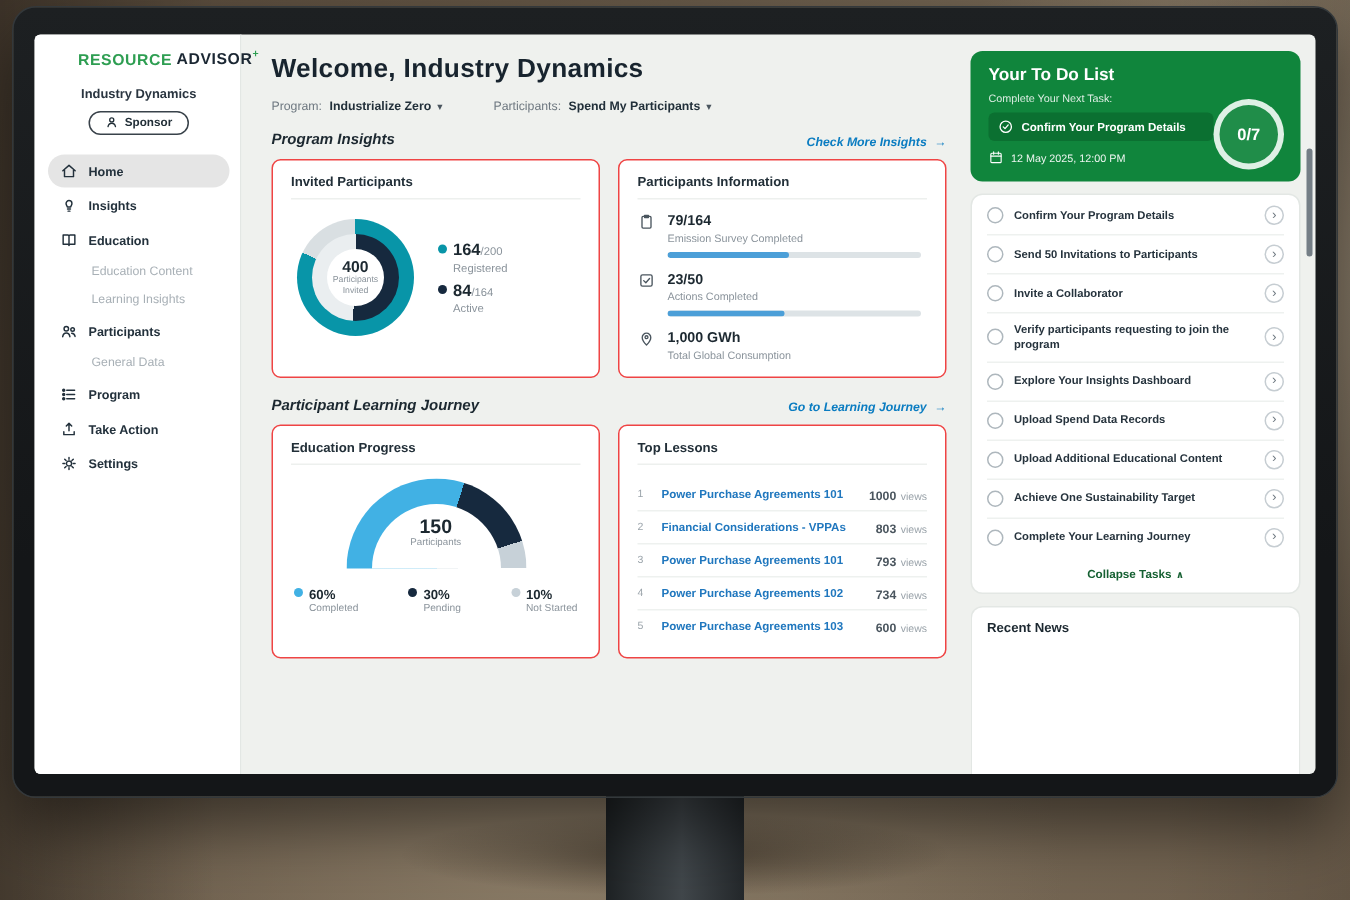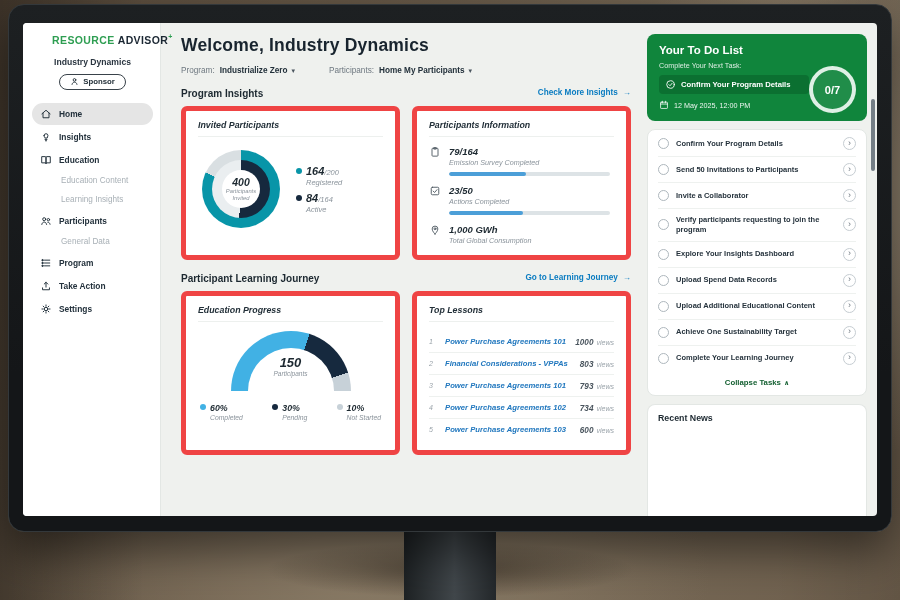--- a/index.html
+++ b/index.html
@@ -44,25 +44,25 @@
   .mi.sub { padding:4.5px 8px 4.5px 29px; color:#A8B0B6; font-weight:500; font-size:8.2px; }
   .ic { width:12px; height:12px; flex-shrink:0; }
 
   
   .main { flex:1; padding:12px 14px 0 20px; min-width:0; }
   .welcome { font-size:17.5px; font-weight:bold; color:#18242E; letter-spacing:.2px; }
   .filters { display:flex; gap:34px; margin-top:10px; font-size:8.2px; color:#6E7880; align-items:center; }
   .filter { display:flex; align-items:center; cursor:pointer; }
   .fvalue { font-weight:700; color:#22303A; margin-left:5px; }
   .chev { font-size:7px; color:#4A555E; margin-left:4px; }
-  .section-head { display:flex; justify-content:space-between; align-items:flex-start; margin:13px 0 7px; }
+  .section-head { display:flex; justify-content:space-between; align-items:flex-end; margin:13px 0 7px;font-style:italic; }
   .section-title { font-size:10px; font-weight:bold; color:#1C2830; }
   .section-link { color:#0A7CC1; font-size:8.2px; font-weight:700; cursor:pointer; text-decoration:none; display:flex; gap:5px; align-items:center; }
   .cards-row { display:flex; gap:12px; }
-  .card { background:#fff; border:5px solid #ef4444; border-radius:6px; padding:9px 12px 10px; flex:1; min-width:0;font-style:italic; }
+  .card { background:#fff; border:1px solid #ef4444; border-radius:6px; padding:9px 12px 10px; flex:1; min-width:0; }
   .card-title { font-size:8.8px; font-weight:bold; color:#222F38; padding-bottom:6px; border-bottom:1px solid #EDF0EE; margin-bottom:9px; }
 
   
   .donut-wrap { display:flex; align-items:center; gap:16px; padding:4px 0 2px 4px; }
   .donut { width:78px; height:78px; border-radius:50%; position:relative; flex-shrink:0;
     background:conic-gradient(#0895A8 0 calc(var(--reg) * 1%), #D9DFE2 0 100%); }
   .donut::before { content:''; position:absolute; inset:10px; border-radius:50%;
     background:conic-gradient(#16293E 0 calc(var(--act) * 1%), #EAEEF0 0 100%); }
   .donut::after { content:''; position:absolute; inset:20px; border-radius:50%; background:#fff; }
   .donut-center { position:absolute; inset:0; display:flex; flex-direction:column; justify-content:center; align-items:center; z-index:1; text-align:center; }
@@ -214,21 +214,21 @@
     <main class="main">
       <h1 class="welcome">Welcome, Industry Dynamics</h1>
       <div class="filters">
         <div class="filter">
           <span>Program:</span>
           <span class="fvalue">Industrialize Zero</span>
           <span class="chev">▾</span>
         </div>
         <div class="filter">
           <span>Participants:</span>
-          <span class="fvalue">Home My Participants</span>
+          <span class="fvalue">Spend My Participants</span>
           <span class="chev">▾</span>
         </div>
       </div>
 
       <div class="section-head">
         <span class="section-title">Program Insights</span>
         <a class="section-link">
           <span>Check More Insights</span>
           <span>→</span>
         </a>

